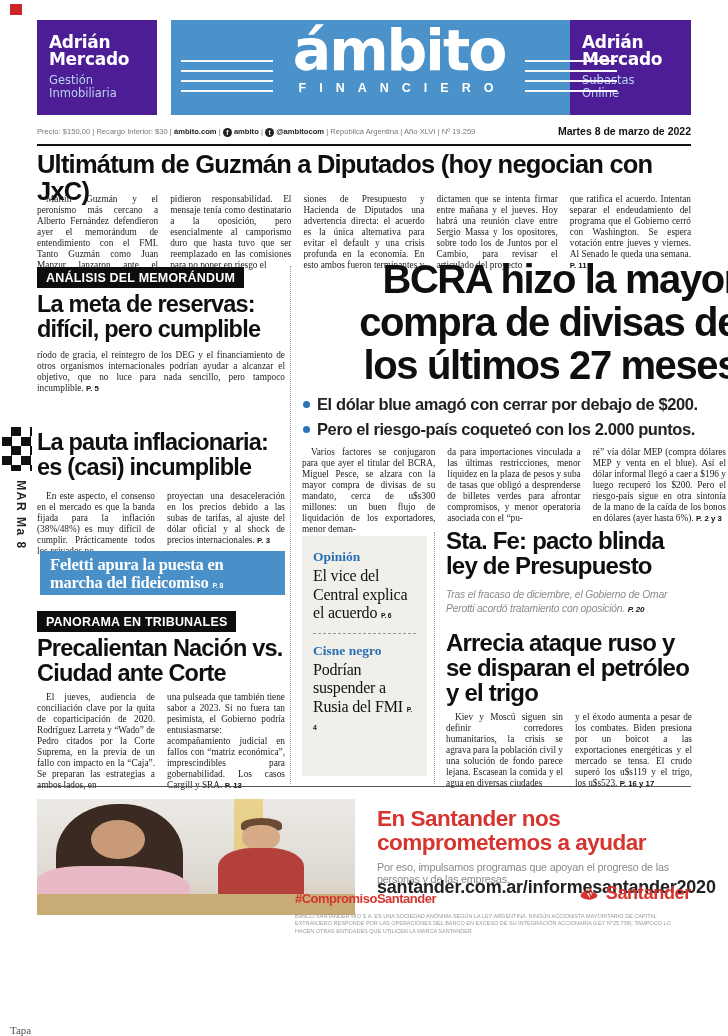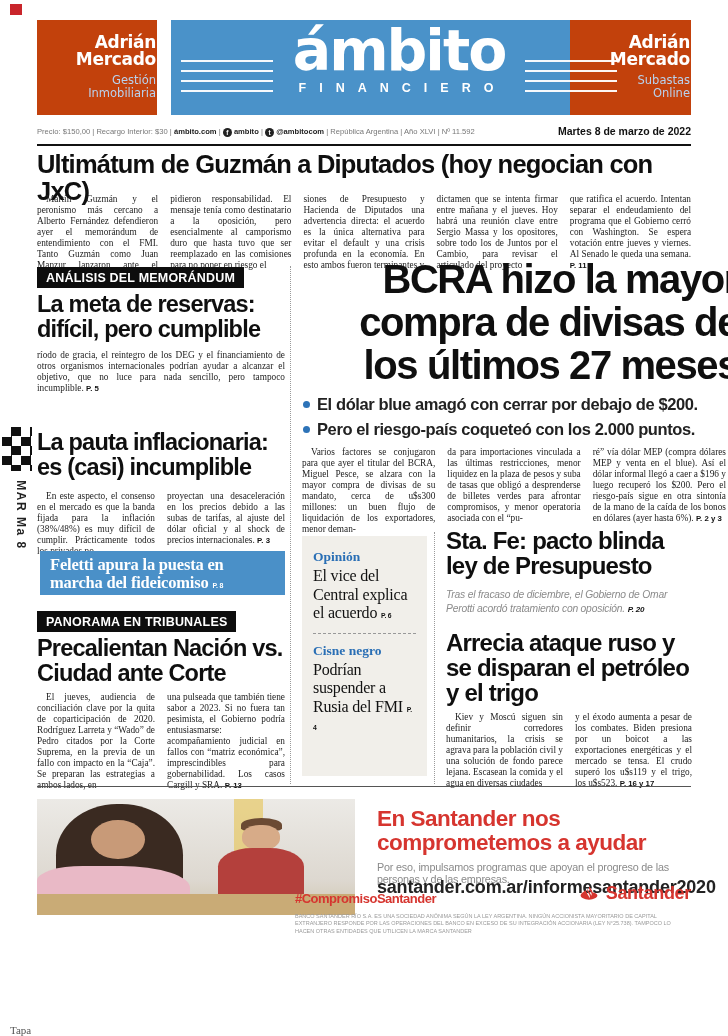--- a/index.html
+++ b/index.html
@@ -4,21 +4,21 @@
 <style>
   html,body{margin:0;padding:0;background:#fff;}
   #page{position:relative;width:728px;height:1036px;background:#fff;overflow:hidden;
         font-family:"Liberation Sans",sans-serif;color:#111;}
   .abs{position:absolute;}
 
   
   .corner-marker{left:10px;top:4px;width:12px;height:11px;background:#c9252b;}
 
   
-  .adbox{background:#c2410c;color:#fff;padding:14px 1px 8px 12px;box-sizing:border-box;text-align:right;}
+  .adbox{background:#4c1d95;color:#fff;padding:14px 12px 8px 12px;box-sizing:border-box;}
   .adbox .big{font-family:"DejaVu Sans",sans-serif;font-weight:bold;font-size:17px;line-height:1.02;letter-spacing:-.3px;}
   .adbox .sub{font-family:"DejaVu Sans",sans-serif;font-size:11.5px;line-height:1.15;color:#b9d2ee;margin-top:5px;}
   .masthead{left:171px;top:20px;width:456px;height:95px;background:#4a92c9;text-align:center;overflow:hidden;}
   .masthead .title{font-family:"DejaVu Sans",sans-serif;font-weight:bold;font-size:57px;color:#fff;
                    letter-spacing:-2px;line-height:1;margin-top:2px;position:relative;z-index:2;}
   .masthead .subtitle{font-weight:bold;font-size:12.5px;color:#fff;letter-spacing:13px;padding-left:7px;margin-top:2px;}
   .mline{position:absolute;height:2px;background:#fff;opacity:.95;z-index:1;}
 
   
   .infobar{left:37px;top:127px;width:654px;font-size:7.6px;color:#777;white-space:nowrap;}
@@ -126,21 +126,21 @@
     <div class="sub"><span>Subastas</span><br>
     <span>Online</span></div>
   </div>
 
   <div class="abs infobar">
     <span>Precio: $150,00 | Recargo Interior: $30 | </span><b>ámbito.com</b>
     <span> | </span><span class="sicon">f</span>
     <b>ambito</b>
     <span> | </span><span class="sicon">t</span>
     <b>@ambitocom</b>
-    <span> | </span><span>República Argentina | Año XLVI | Nº 11.592</span>
+    <span> | </span><span>República Argentina | Año XLVI | Nº 19.259</span>
   </div>
   <div class="abs dateline">Martes 8 de marzo de 2022</div>
   <div class="abs toprule"></div>
 
   <div class="abs hl lead-hl">Ultimátum de Guzmán a Diputados (hoy negocian con JxC)</div>
   <div class="abs cols" style="left:37px;top:194px;width:654px;">
     <p class="col" style="margin:0;"><span class="ind"></span><span>Martín Guzmán y el peronismo más cercano a Alberto Fernández defendieron ayer el memorándum de entendimiento con el FMI. Tanto Guzmán como Juan Manzur lanzaron ante el plenario de comi-</span></p>
     <p class="col" style="margin:0;"><span>pidieron responsabilidad. El mensaje tenía como destinatario a la oposición, pero esencialmente al camporismo duro que hasta tuvo que ser reemplazado en las comisiones para no poner en riesgo el</span></p>
     <p class="col" style="margin:0;"><span>siones de Presupuesto y Hacienda de Diputados una advertencia directa: el acuerdo es la única alternativa para evitar el default y una crisis profunda en la economía. En esto ambos fueron terminantes y</span></p>
     <p class="col" style="margin:0;"><span>dictamen que se intenta firmar entre mañana y el jueves. Hoy habrá una reunión clave entre Sergio Massa y los opositores, sobre todo los de Juntos por el Cambio, para revisar el articulado del proyecto</span></p>

